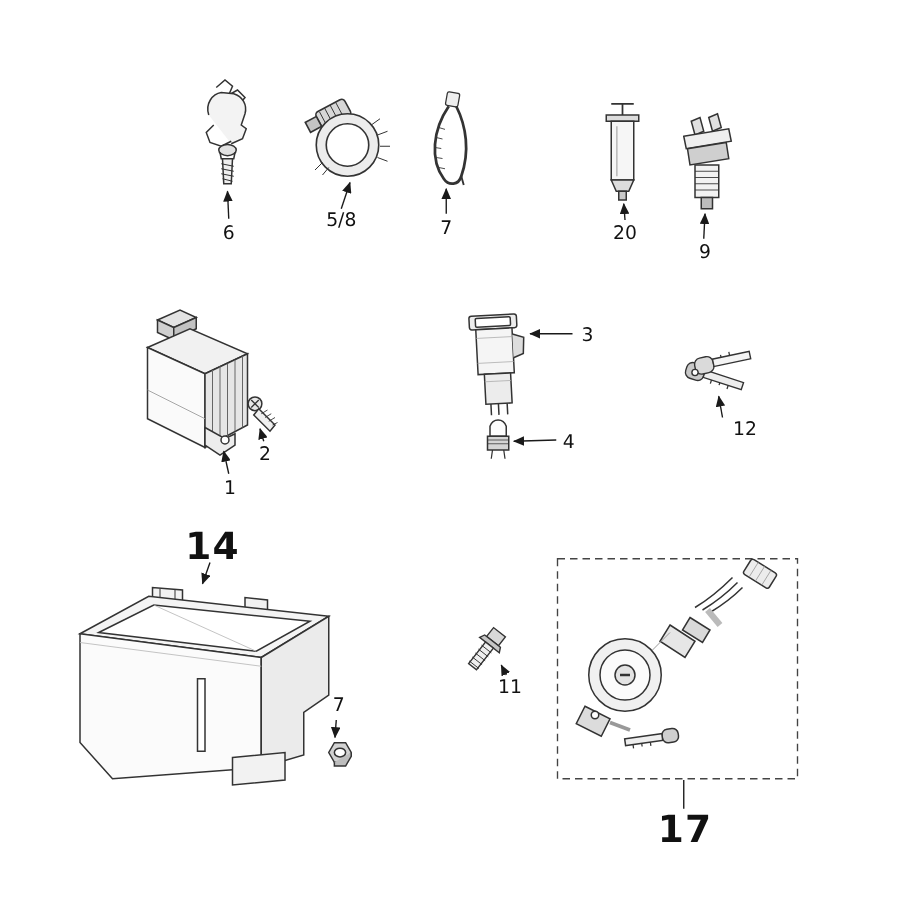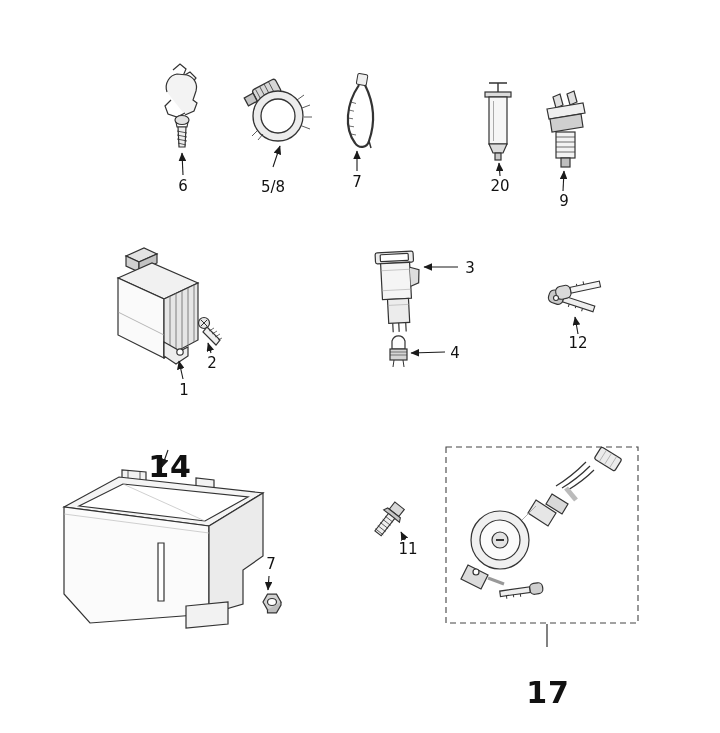--- a/index.html
+++ b/index.html
@@ -16,21 +16,20 @@
     transform:translate(-50%,-50%);
     font:15px "DejaVu Sans",sans-serif;
     color:#111111;
     white-space:nowrap;
     user-select:none;
   }
   .callout.big{
     font-size:30px;
     font-weight:bold;
     letter-spacing:1px;
-    margin-top:28px;
   }
 </style>
 </head>
 <body>
 
 <div class="canvas">
 
   <svg class="art" width="720" height="733" viewBox="0 0 720 733">
     <defs>
       <marker id="arw" markerWidth="9" markerHeight="7" refX="7.5" refY="3.5" orient="auto">
@@ -205,27 +204,27 @@
       <line x1="445" y1="352" x2="411" y2="353" marker-end="url(#arw)"></line>
       <line x1="578" y1="334" x2="575" y2="317" marker-end="url(#arw)"></line>
       <line x1="168" y1="450" x2="162" y2="467" marker-end="url(#arw)"></line>
       <line x1="269" y1="576" x2="268" y2="590" marker-end="url(#arw)"></line>
       <line x1="405" y1="540" x2="401" y2="532" marker-end="url(#arw)"></line>
       <line x1="547" y1="624" x2="547" y2="647"></line>
     </g>
   </svg>
 
   <div class="callout" style="left:183px;top:186px">6</div>
-  <div class="callout" style="left:273px;top:187px">5/8</div>
+  <div class="callout" style="left:273px;top:176px">5/8</div>
   <div class="callout" style="left:357px;top:182px">7</div>
   <div class="callout" style="left:500px;top:186px">20</div>
   <div class="callout" style="left:564px;top:201px">9</div>
   <div class="callout" style="left:184px;top:390px">1</div>
   <div class="callout" style="left:212px;top:363px">2</div>
   <div class="callout" style="left:470px;top:268px">3</div>
   <div class="callout" style="left:455px;top:353px">4</div>
-  <div class="callout" style="left:578px;top:343px">12</div>
+  <div class="callout" style="left:596px;top:343px">12</div>
   <div class="callout big" style="left:170px;top:438px">14</div>
   <div class="callout" style="left:271px;top:564px">7</div>
   <div class="callout" style="left:408px;top:549px">11</div>
   <div class="callout big" style="left:548px;top:664px">17</div>
 
 </div>
 
 </body></html>

